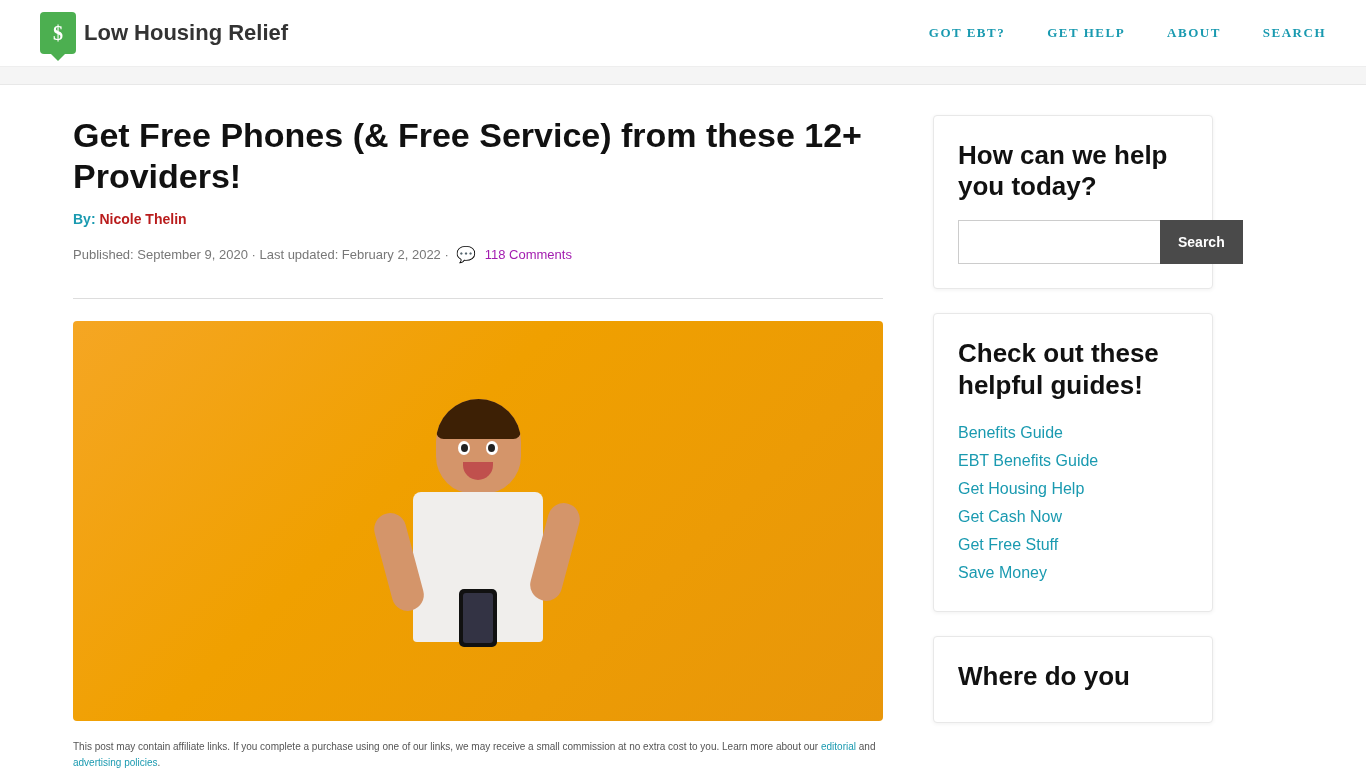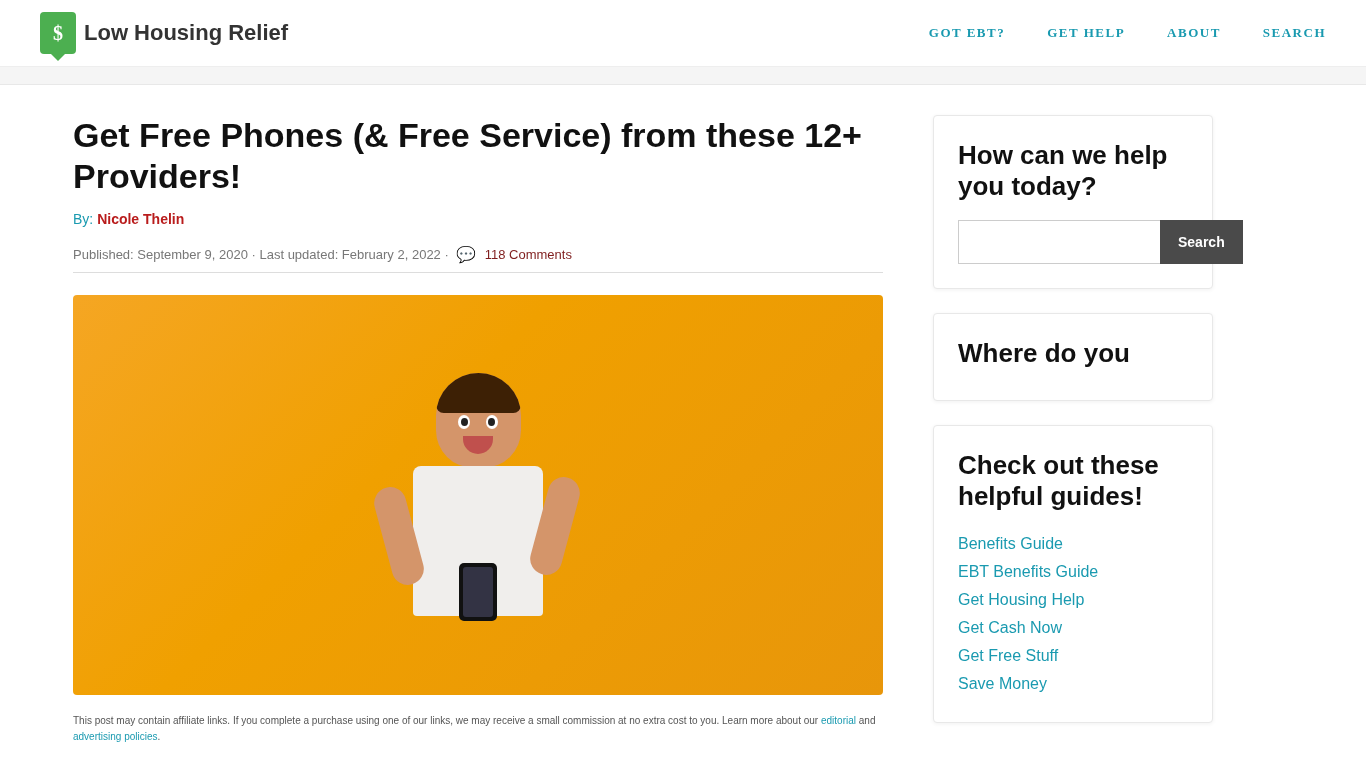--- a/index.html
+++ b/index.html
@@ -100,33 +100,33 @@
     }
 
     #article-byline {
       font-size: 14px;
       color: #555;
       margin-bottom: 18px;
       font-family: Arial, sans-serif;
     }
     #article-byline span {
       color: #1a9ab0;
-      font-weight: 400;
+      font-weight: 700;
     }
 
     #article-meta {
       font-size: 13px;
       color: #777;
       margin-bottom: 22px;
       display: flex;
       align-items: center;
       gap: 8px;
       font-family: Arial, sans-serif;
       border-bottom: 1px solid #ddd;
-      padding-bottom: 8px;
+      padding-bottom: 34px;
     }
     #comment-icon {
       font-size: 16px;
     }
 
     
     #hero-image {
       width: 100%;
       height: 400px;
       background: linear-gradient(135deg, #f5a623 0%, #f0a000 40%, #e8960a 100%);
@@ -333,21 +333,21 @@
 
     <h1 id="article-title">Get Free Phones (&amp; Free Service) from these 12+ Providers!</h1>
 
     <p id="article-byline">
       <span>By: </span><span style="color:#b91c1c; font-weight:600; cursor:pointer;">Nicole Thelin</span>
     </p>
 
     <div id="article-meta">
       <span>Published: September 9, 2020 · Last updated: February 2, 2022 · </span>
       <span id="comment-icon">💬</span>
-      <a href="#" style="color:#7f1d1d; text-decoration:none;">118 Comments</a>
+      <a href="#" style="color:#a21caf; text-decoration:none;">118 Comments</a>
     </div>
 
     <div id="hero-image">
 
       <div class="figure-container">
         <div class="fig-head">
           <div class="fig-hair"></div>
           <div class="fig-eyes">
             <div class="fig-eye">
                 <div class="fig-eye-pupil"></div>
@@ -378,28 +378,28 @@
 
     <div class="sidebar-box">
       <h2 class="sidebar-heading">How can we help you today?</h2>
       <div id="search-row">
         <input id="search-input" type="text" placeholder="" style="">
         <button id="search-button">Search</button>
       </div>
     </div>
 
     <div class="sidebar-box">
-      <h2 class="where-heading">Where do you</h2>
-    </div>
-
-    <div class="sidebar-box">
       <h2 class="helpful-heading">Check out these helpful guides!</h2>
       <a class="sidebar-link" href="#">Benefits Guide</a>
       <a class="sidebar-link" href="#">EBT Benefits Guide</a>
       <a class="sidebar-link" href="#">Get Housing Help</a>
       <a class="sidebar-link" href="#">Get Cash Now</a>
       <a class="sidebar-link" href="#">Get Free Stuff</a>
       <a class="sidebar-link" href="#">Save Money</a>
     </div>
 
+    <div class="sidebar-box">
+      <h2 class="where-heading">Where do you</h2>
+    </div>
+
   </aside>
 
 </div>
 
 </body></html>

